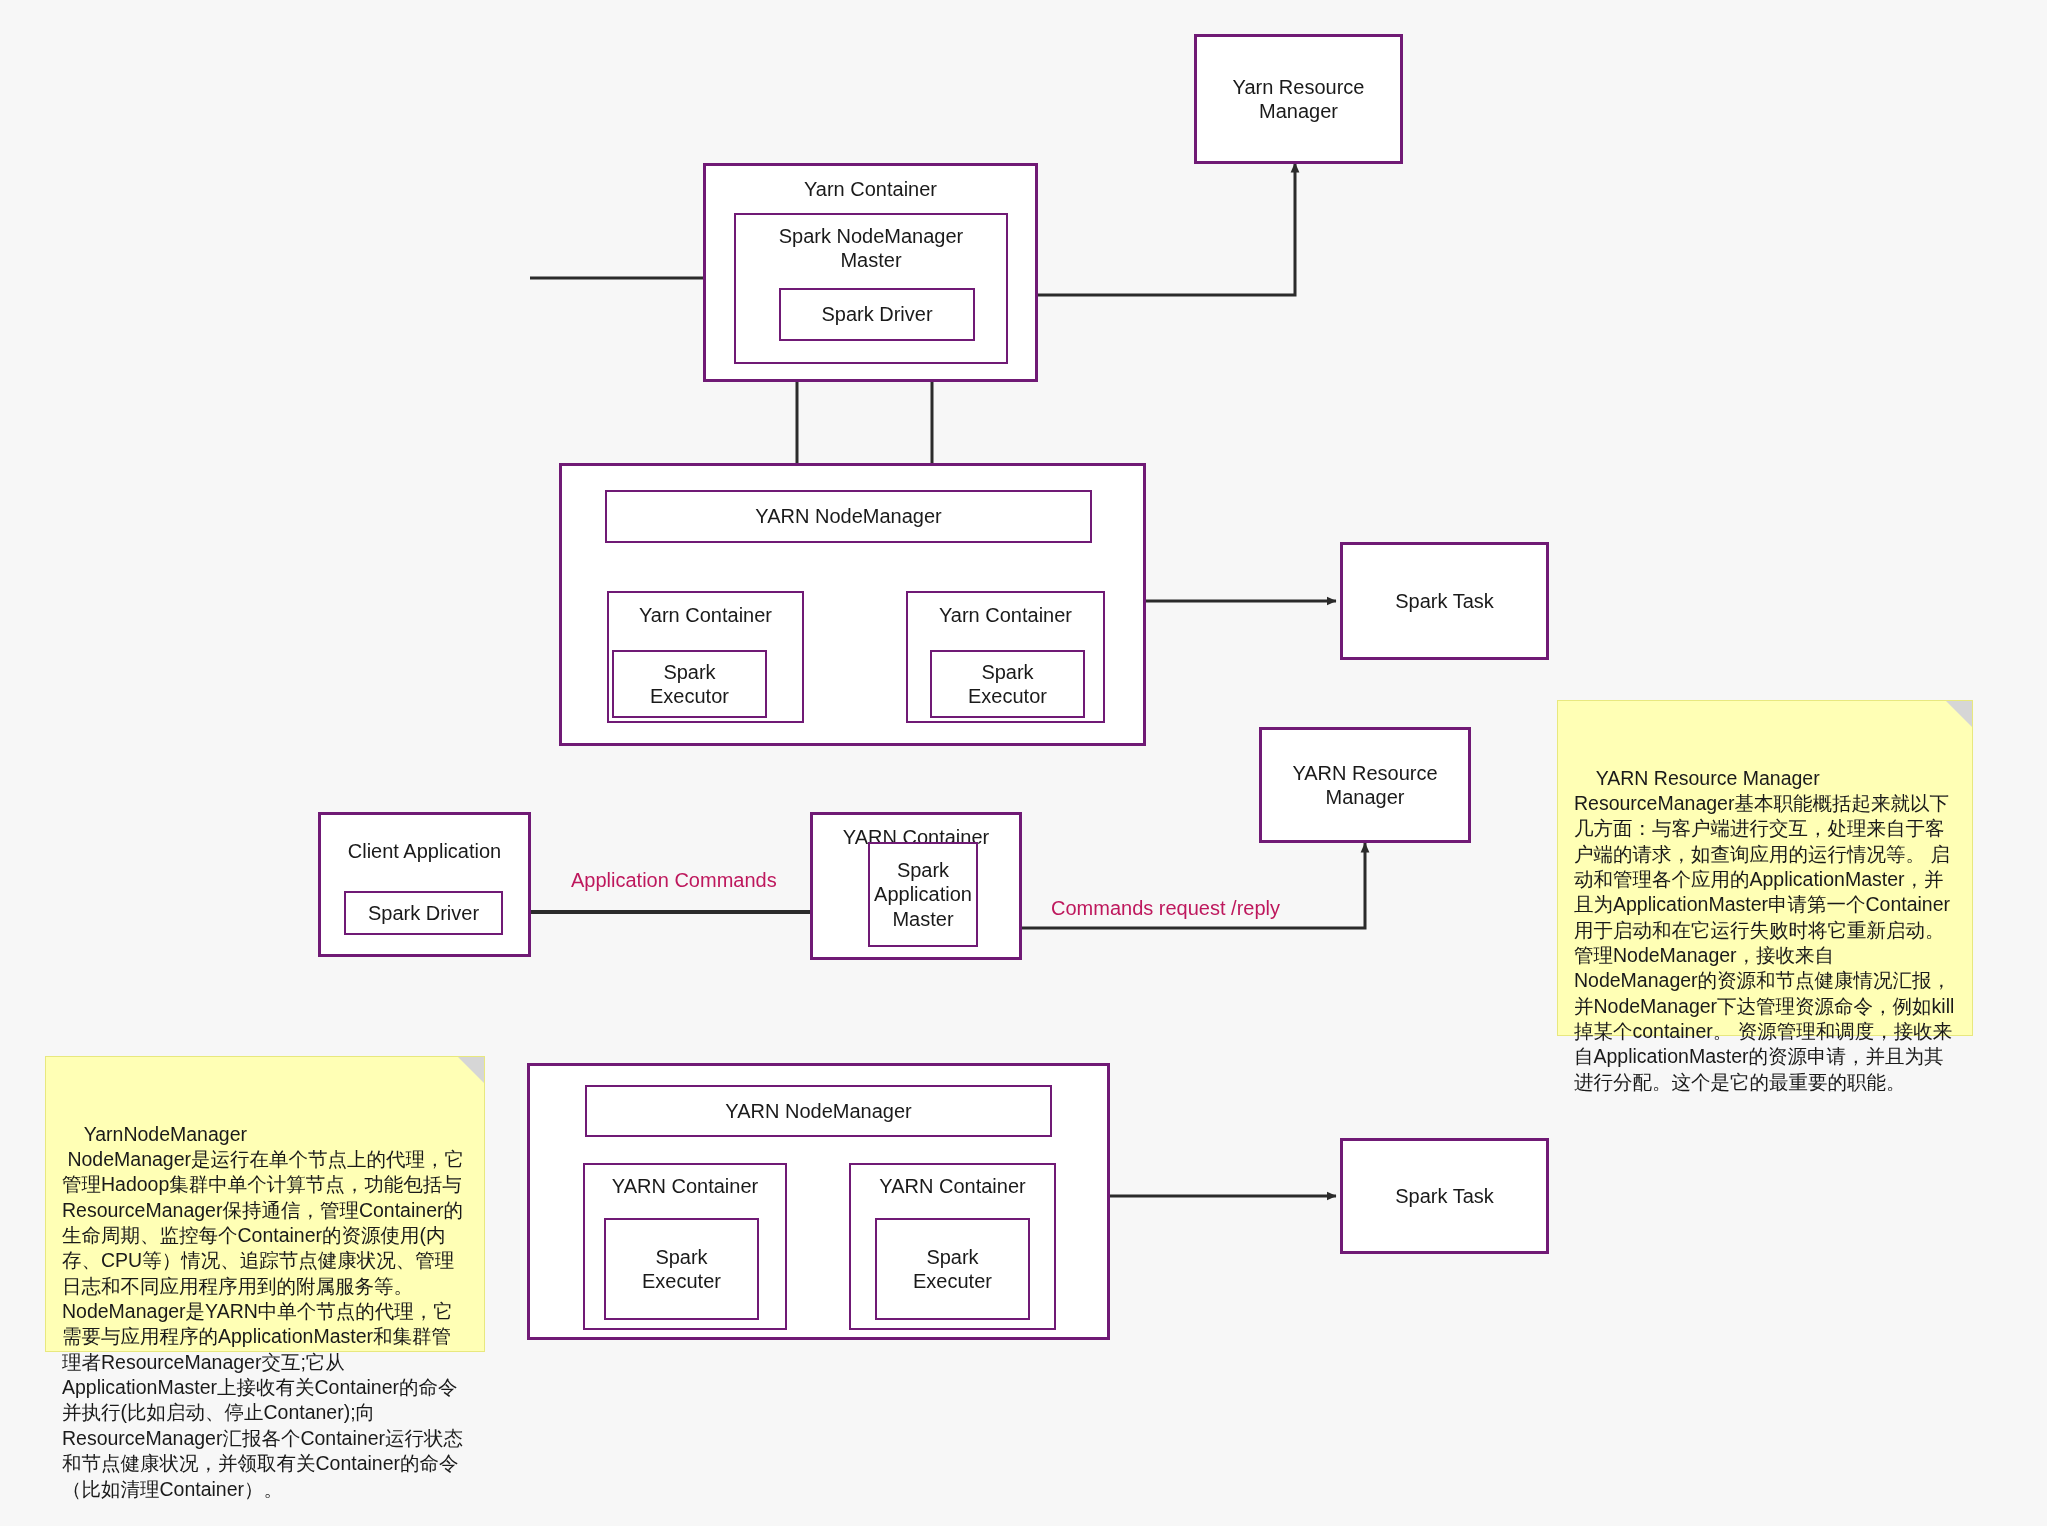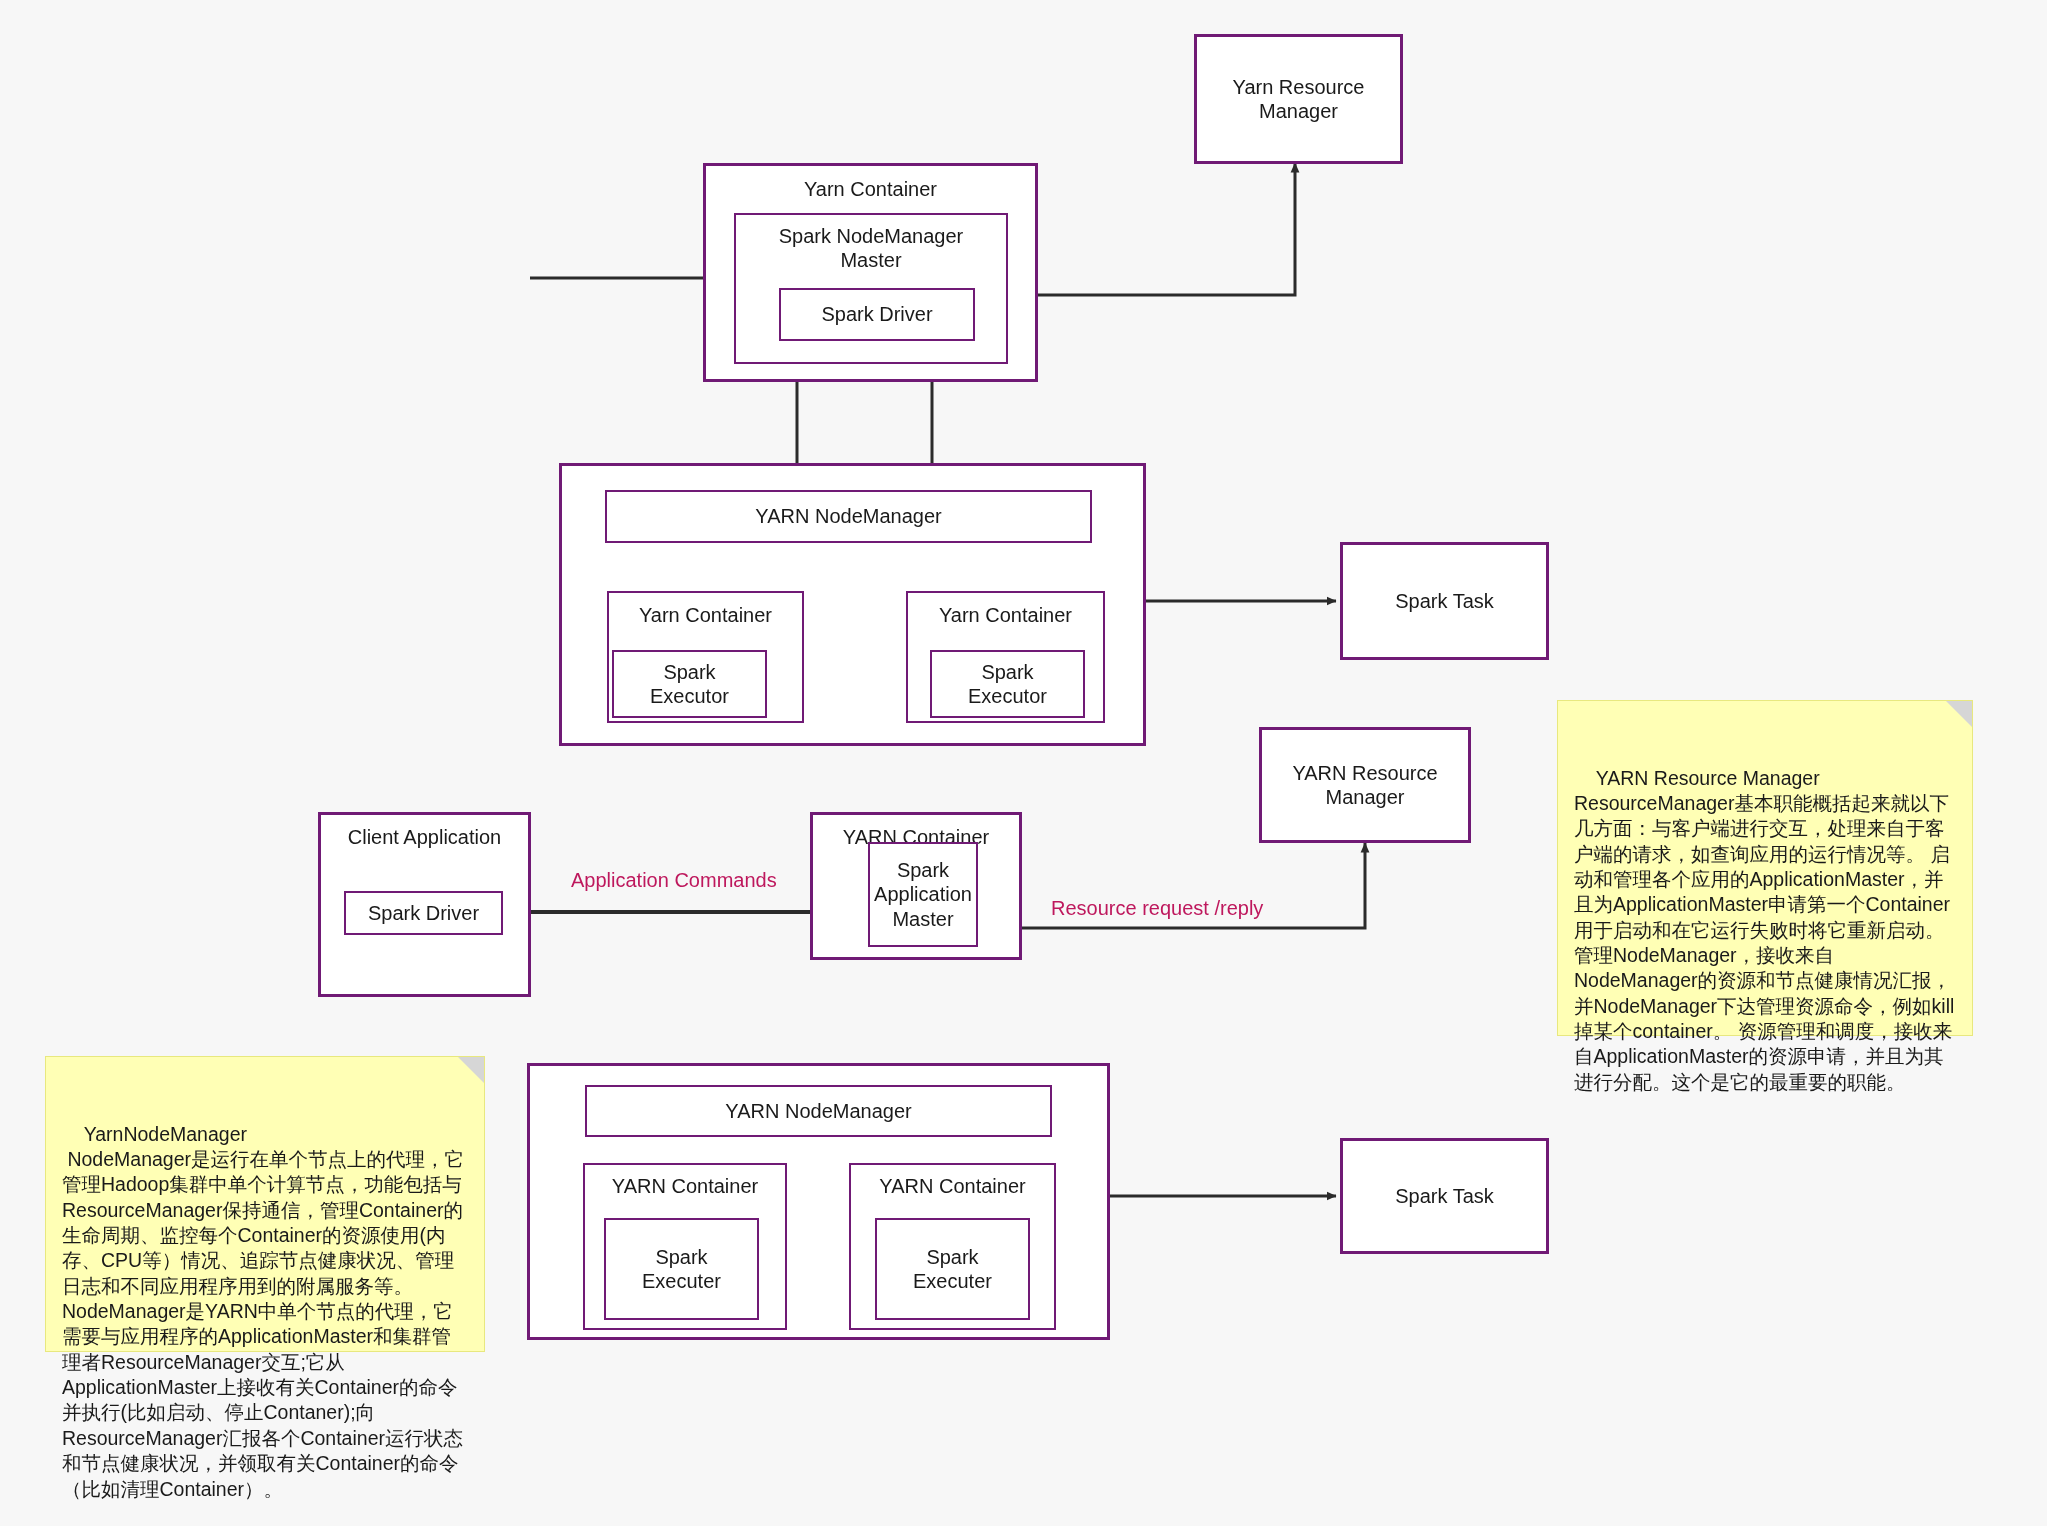--- a/index.html
+++ b/index.html
@@ -143,21 +143,21 @@
 
   <div class="node center thin" style="left:930px; top:650px; width:155px; height:68px; font-size:20px;">
     <span class="lbl">Spark
 Executor</span>
   </div>
 
   <div class="node center" style="left:1340px; top:542px; width:209px; height:118px; font-size:20px;">
     <span class="lbl">Spark  Task</span>
   </div>
 
-  <div class="node topalign" style="left:318px; top:812px; width:213px; height:185px; padding-top:10px; font-size:20px;">
+  <div class="node topalign" style="left:318px; top:812px; width:213px; height:145px; padding-top:24px; font-size:20px;">
     <span class="lbl">Client Application</span>
   </div>
 
   <div class="node center thin" style="left:344px; top:891px; width:159px; height:44px; font-size:20px;">
     <span class="lbl">Spark Driver</span>
   </div>
 
   <div class="node topalign" style="left:810px; top:812px; width:212px; height:148px; padding-top:10px; font-size:20px;">
     <span class="lbl">YARN Container</span>
   </div>
@@ -168,21 +168,21 @@
 Master</span>
   </div>
 
   <div class="node center" style="left:1259px; top:727px; width:212px; height:116px; font-size:20px;">
     <span class="lbl">YARN Resource
 Manager</span>
   </div>
 
   <div class="edge-label" style="left:571px; top:869px; font-size:20px;">Application Commands</div>
 
-  <div class="edge-label" style="left:1051px; top:897px; font-size:20px;">Resource  request /reply</div>
+  <div class="edge-label" style="left:1051px; top:897px; font-size:20px;">Commands  request /reply</div>
 
   <div class="node" style="left:527px; top:1063px; width:583px; height:277px;"></div>
 
   <div class="node center thin" style="left:585px; top:1085px; width:467px; height:52px; font-size:20px;">
     <span class="lbl">YARN NodeManager</span>
   </div>
 
   <div class="node topalign thin" style="left:583px; top:1163px; width:204px; height:167px; padding-top:9px; font-size:20px;">
     <span class="lbl">YARN Container</span>
   </div>

